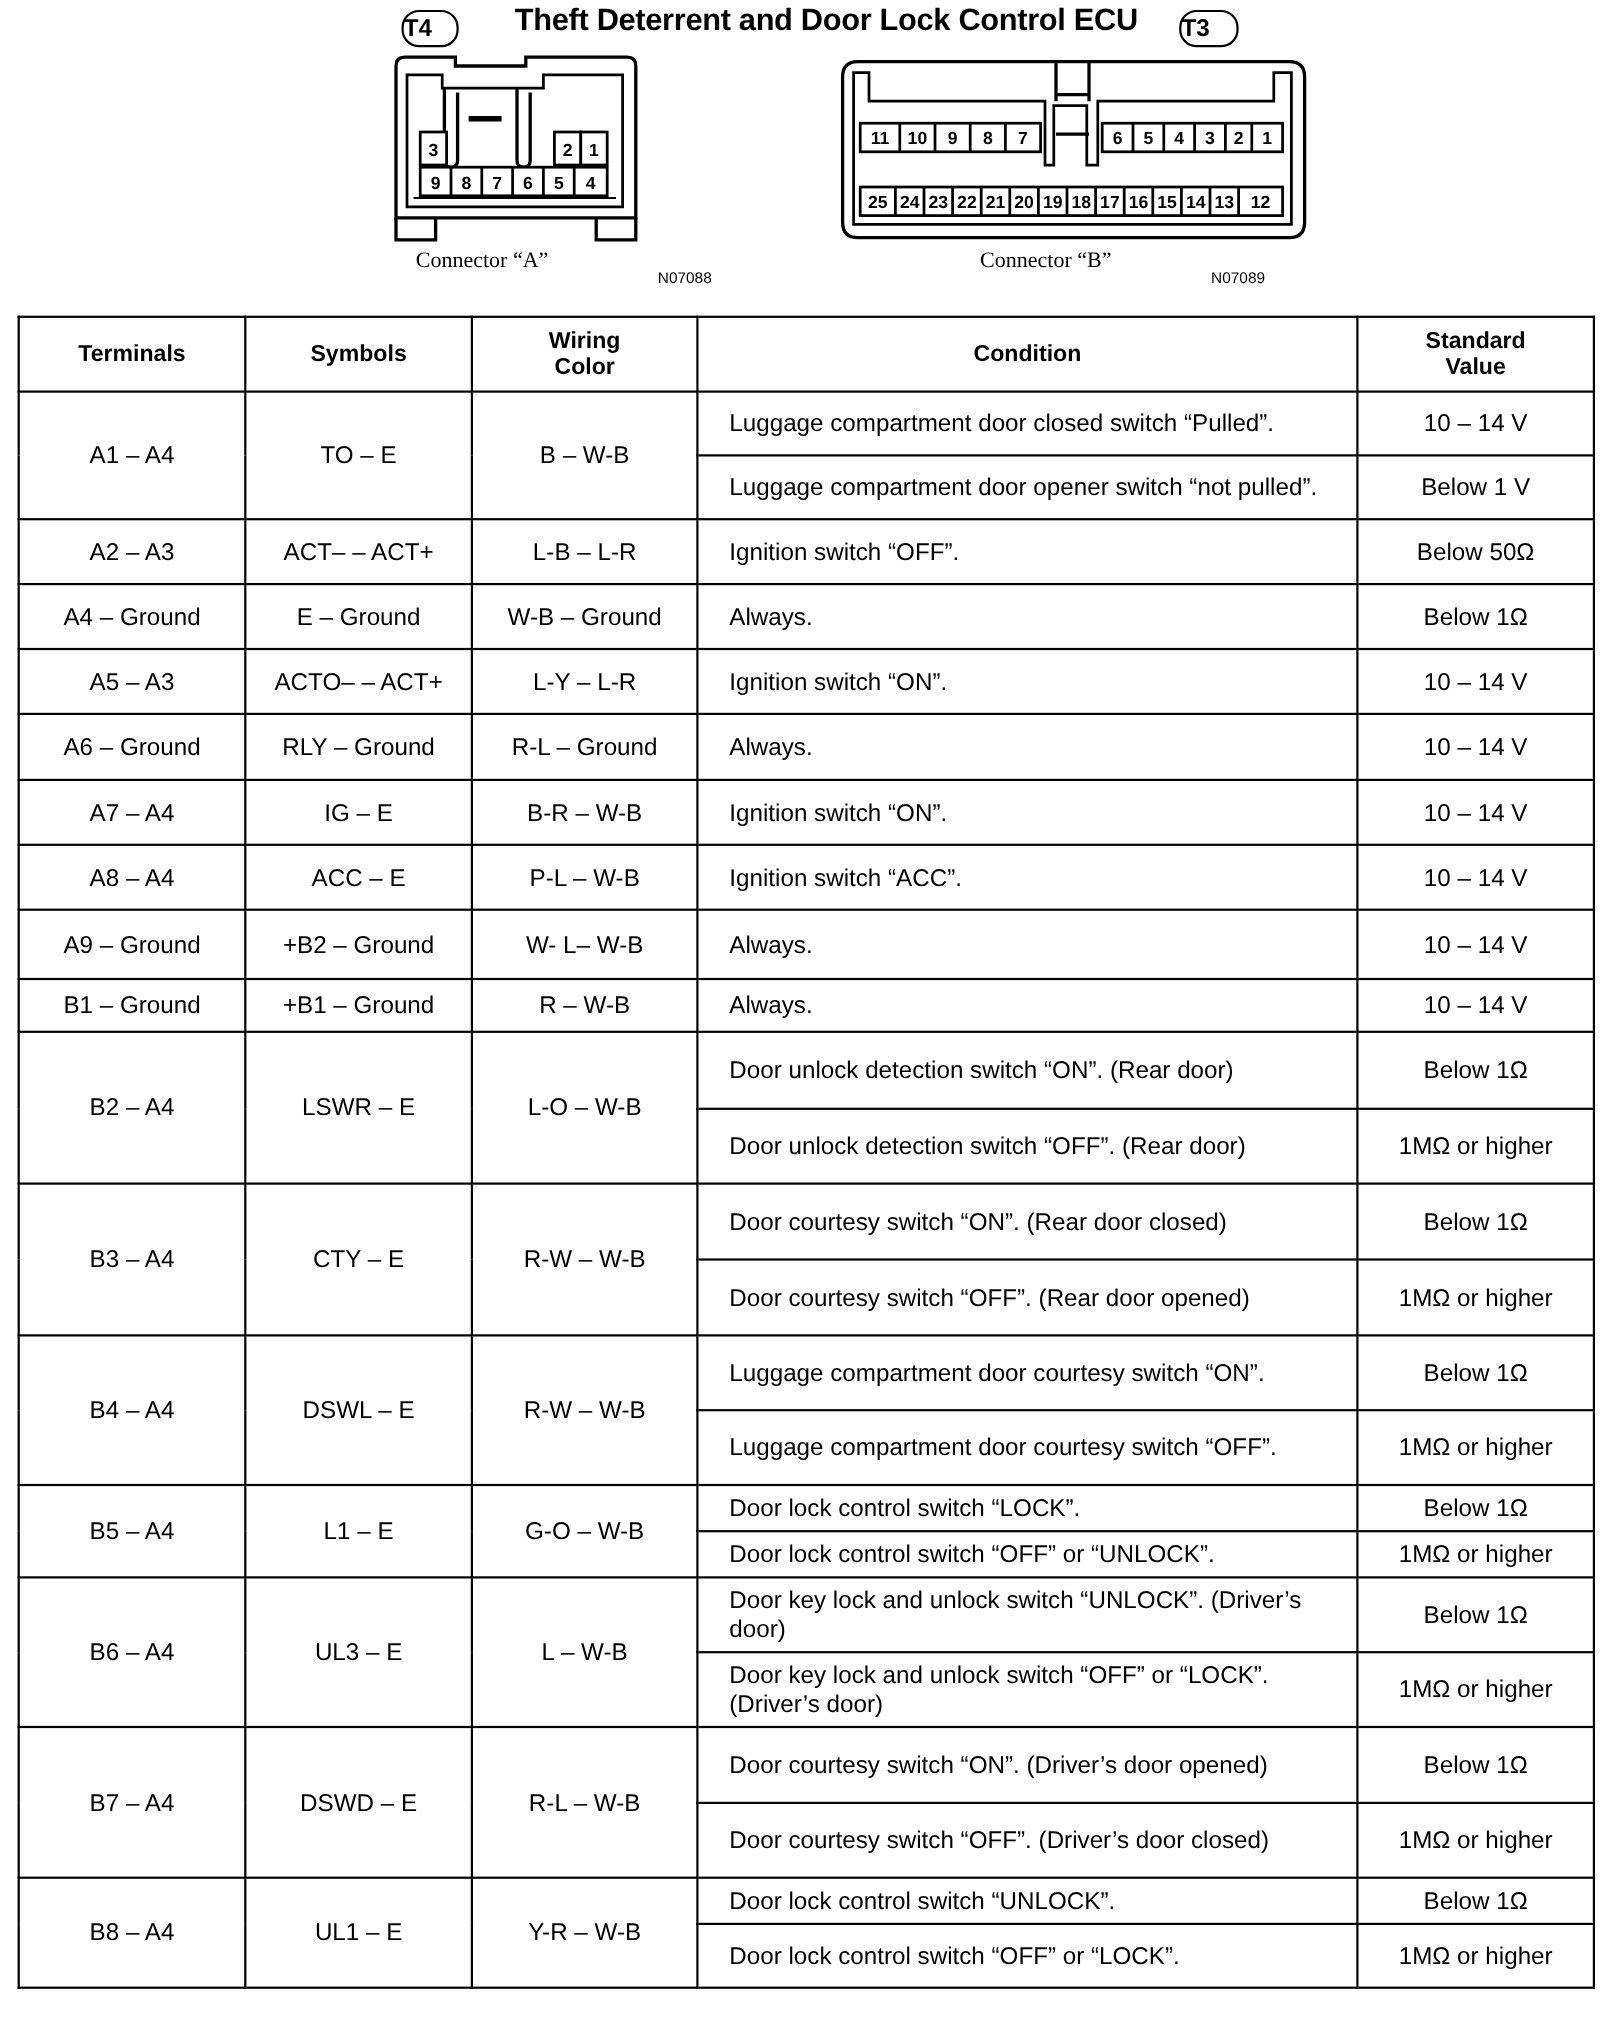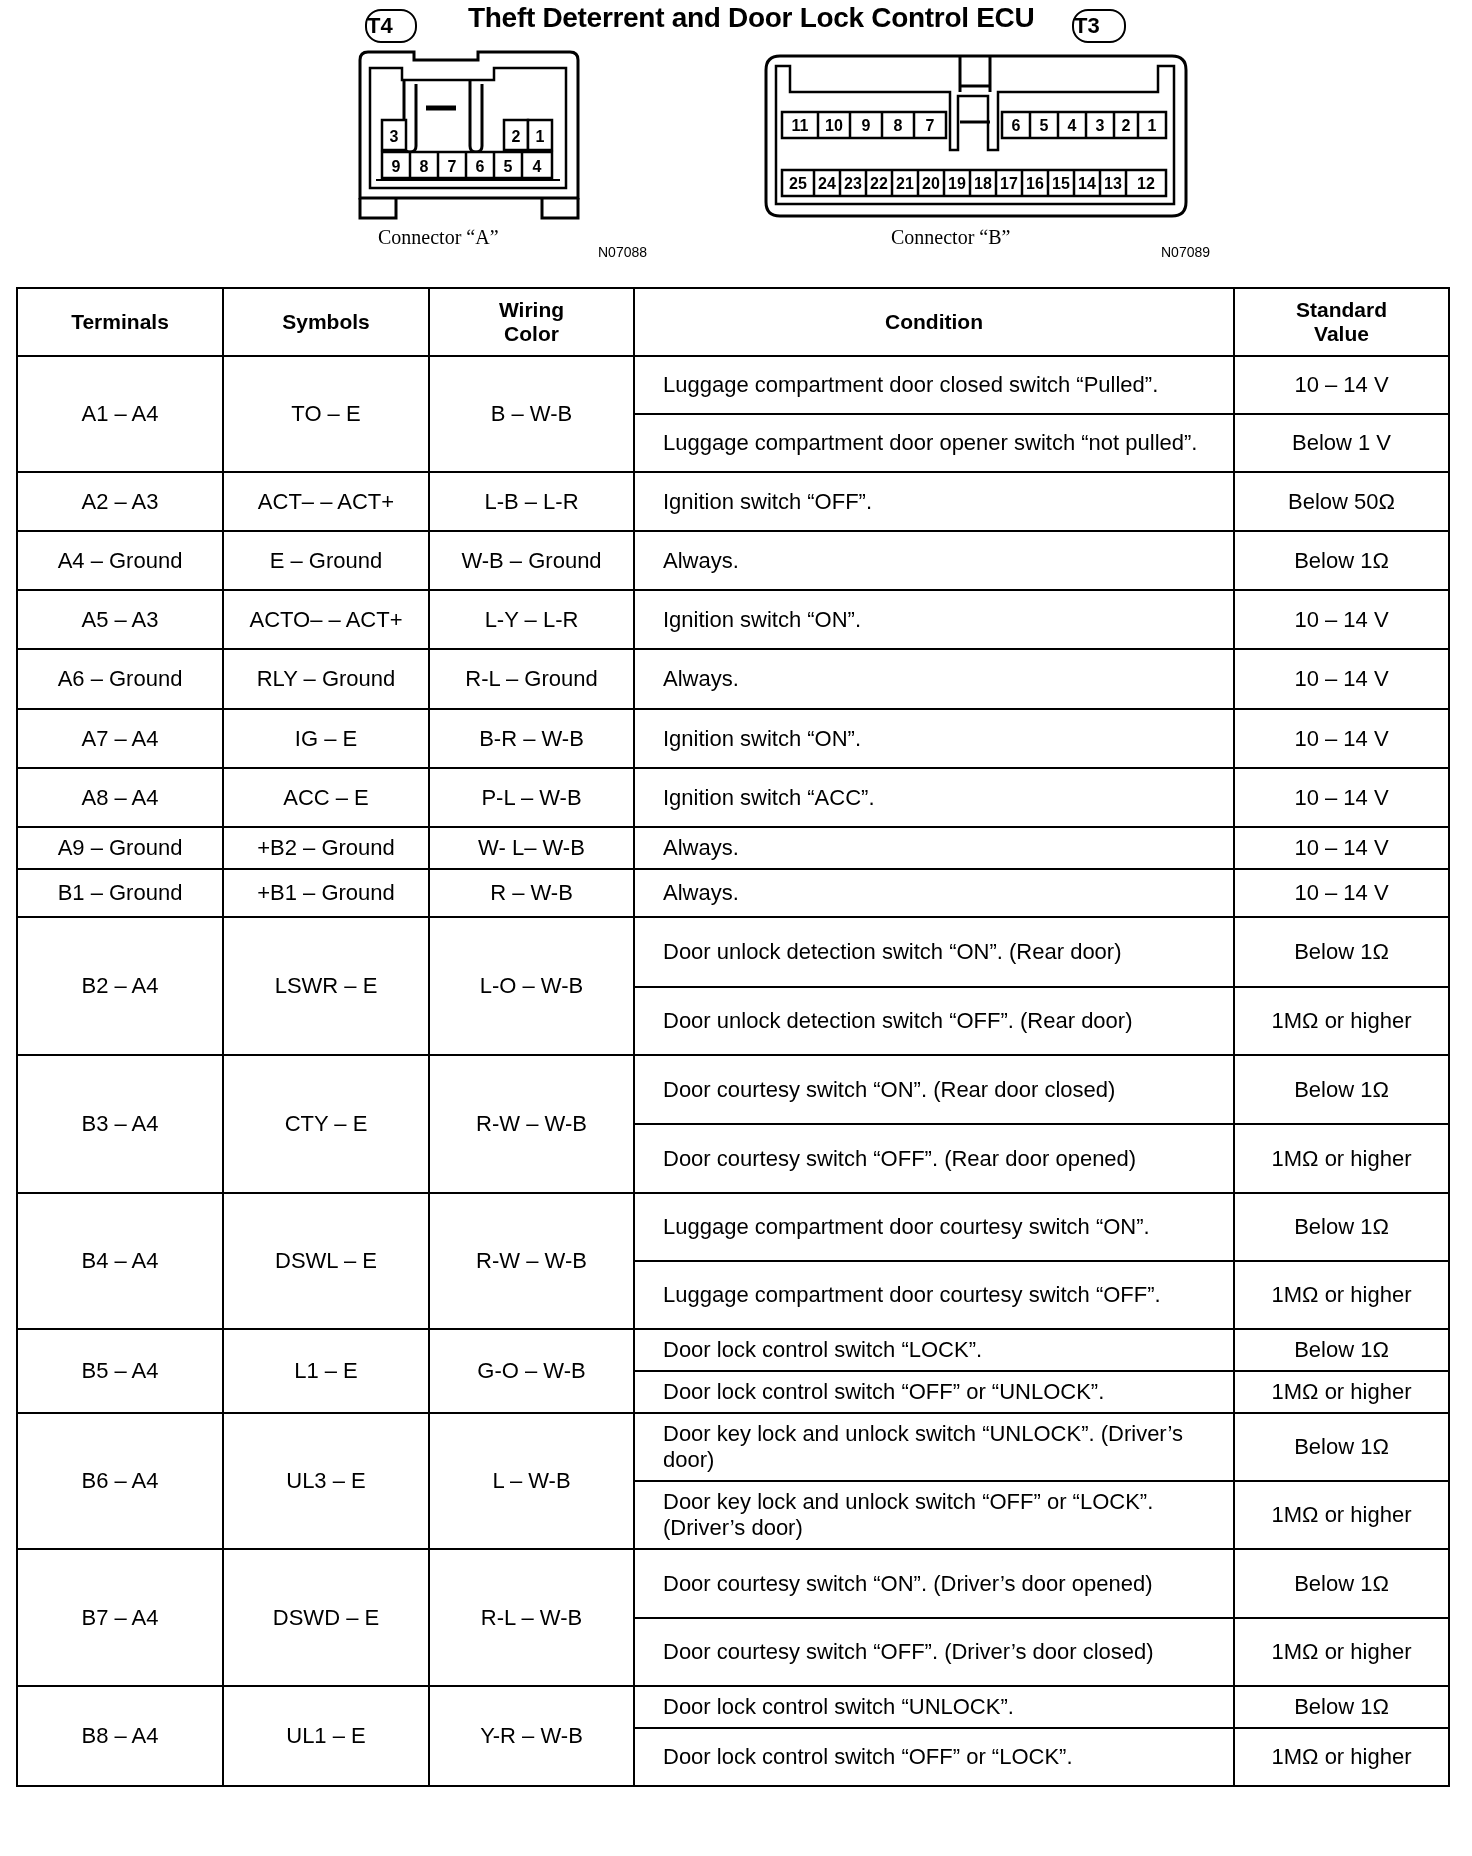--- a/index.html
+++ b/index.html
@@ -12,21 +12,21 @@
   .badge { position: absolute; height: 30px; border: 2.5px solid #000; border-radius: 16px;
            font-weight: bold; font-size: 22px; text-align: left; line-height: 30px; box-sizing: content-box; }
   .badge.t4 { left: 365px; top: 9px; width: 48px; }
   .badge.t3 { left: 1072px; top: 9px; width: 50px; }
 
   .conn-label { position: absolute; font-size: 20px; white-space: nowrap; font-family: Liberation Serif, serif; }
   .conn-label.a { left: 378px; top: 226px; }
   .conn-label.b { left: 891px; top: 226px; }
   .fig-code { position: absolute; font-size: 14px; white-space: nowrap; }
   .fig-code.a { left: 598px; top: 244px; }
-  .fig-code.b { left: 1161px; top: 244px; }
+  .fig-code.b { left: 1101px; top: 244px; }
 
   svg.conn { position: absolute; }
   svg.conn text { font-family: "Liberation Sans", sans-serif; font-weight: bold; font-size: 16px; }
 
   
   .tbl { position: absolute; left: 16px; top: 287px; width: 1432px; }
   table { border-collapse: collapse; width: 1432px; table-layout: fixed; }
   th, td { border: 2.5px solid #000; padding: 0; text-align: center; vertical-align: middle;
            font-size: 22px; line-height: 26px; }
   th { font-weight: bold; font-size: 21px; line-height: 24px; height: 66px; }
@@ -222,21 +222,21 @@
           <td class="cond">Ignition switch “ON”.</td>
           <td class="val">10 – 14 V</td>
         </tr>
         <tr style="height: 59px;">
           <td rowspan="1">A8 – A4</td>
           <td rowspan="1">ACC – E</td>
           <td rowspan="1">P-L – W-B</td>
           <td class="cond">Ignition switch “ACC”.</td>
           <td class="val">10 – 14 V</td>
         </tr>
-        <tr style="height: 42px; border-radius: 18px;">
+        <tr style="height: 63px; border-radius: 18px;">
           <td rowspan="1">A9 – Ground</td>
           <td rowspan="1">+B2 – Ground</td>
           <td rowspan="1">W- L– W-B</td>
           <td class="cond">Always.</td>
           <td class="val">10 – 14 V</td>
         </tr>
         <tr style="height: 48px;">
           <td rowspan="1">B1 – Ground</td>
           <td rowspan="1">+B1 – Ground</td>
           <td rowspan="1">R – W-B</td>

